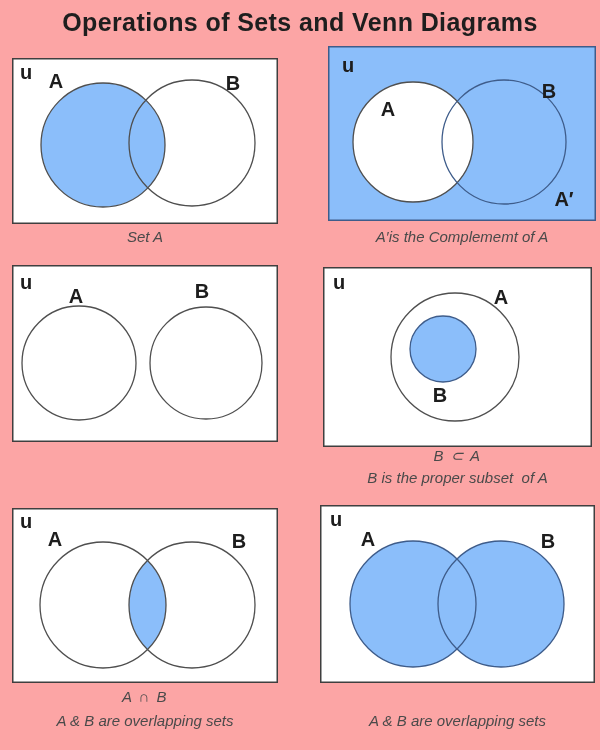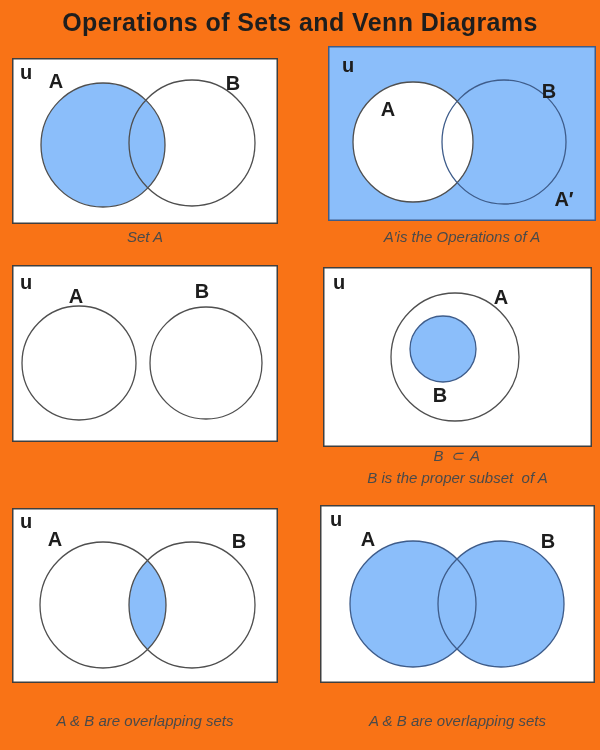--- a/index.html
+++ b/index.html
@@ -1,17 +1,17 @@
 <!DOCTYPE html>
 <html style="--venn-blue: #8BBEFA; --circle-outline: #4F4F4F; --circle-outline-navy: #3E5C8A; --box-border: #3F3F3F; --caption-text: #4A4A4A; --label-text: #1D1D1D;"><head>
 <meta charset="utf-8">
 <style>
   html,body{margin:0;padding:0;background:#ffffff;}
   #stage{
-    position:relative;width:600px;height:750px;background:#f97316;
+    position:relative;width:600px;height:750px;background:#fca5a5;
     font-family:"Liberation Sans",sans-serif;overflow:hidden;
   }
   .page-title{
     position:absolute;left:0;top:8px;width:600px;text-align:center;
     font-size:25px;font-weight:700;color:#1e1e1e;letter-spacing:.4px;
   }
   .panel{position:absolute;}
   .caption{
     position:absolute;text-align:center;color:var(--caption-text,#4a4a4a);
     font-size:15px;font-weight:400;white-space:pre;font-style:italic;
@@ -55,21 +55,21 @@
     <svg width="268" height="175" viewBox="0 0 268 175">
       <rect x="0.75" y="0.75" width="266.5" height="173.5" class="box-blue"></rect>
       <circle cx="85" cy="96" r="60" class="c-white-stroked"></circle>
       <circle cx="176" cy="96" r="62" class="c-stroke-navy"></circle>
       <text x="14" y="26" class="lbl">u</text>
       <text x="60" y="70" class="lbl lbl-mid">A</text>
       <text x="221" y="52" class="lbl lbl-mid">B</text>
       <text x="236" y="160" class="lbl lbl-mid">A′</text>
     </svg>
   </div>
-  <div class="caption" style="left:328px;top:228px;width:268px;">A′is the Operations of A</div>
+  <div class="caption" style="left:328px;top:228px;width:268px;">A′is the Complememt of A</div>
 
   <div class="panel" style="left:12px;top:265px;">
     <svg width="266" height="177" viewBox="0 0 266 177">
       <rect x="0.75" y="0.75" width="264.5" height="175.5" class="box"></rect>
       <circle cx="67" cy="98" r="57" class="c-stroke"></circle>
       <circle cx="194" cy="98" r="56" class="c-stroke"></circle>
       <text x="8" y="24" class="lbl">u</text>
       <text x="64" y="38" class="lbl lbl-mid">A</text>
       <text x="190" y="33" class="lbl lbl-mid">B</text>
     </svg>
@@ -97,20 +97,21 @@
       </defs>
       <rect x="0.75" y="0.75" width="264.5" height="173.5" class="box"></rect>
       <circle cx="91" cy="97" r="63" clip-path="url(#clip-b5)" class="c-blue"></circle>
       <circle cx="91" cy="97" r="63" class="c-stroke"></circle>
       <circle cx="180" cy="97" r="63" class="c-stroke"></circle>
       <text x="8" y="20" class="lbl">u</text>
       <text x="43" y="38" class="lbl lbl-mid">A</text>
       <text x="227" y="40" class="lbl lbl-mid">B</text>
     </svg>
   </div>
+  <div class="caption formula" style="left:12px;top:688px;width:266px;">A ∩ B</div>
   <div class="caption" style="left:12px;top:712px;width:266px;">A &amp; B are overlapping sets</div>
 
   <div class="panel" style="left:320px;top:505px;">
     <svg width="275" height="178" viewBox="0 0 275 178">
       <rect x="0.75" y="0.75" width="273.5" height="176.5" class="box"></rect>
       <circle cx="93" cy="99" r="63" class="c-blue"></circle>
       <circle cx="181" cy="99" r="63" class="c-blue"></circle>
       <circle cx="93" cy="99" r="63" class="c-stroke-navy"></circle>
       <circle cx="181" cy="99" r="63" class="c-stroke-navy"></circle>
       <text x="10" y="21" class="lbl">u</text>

